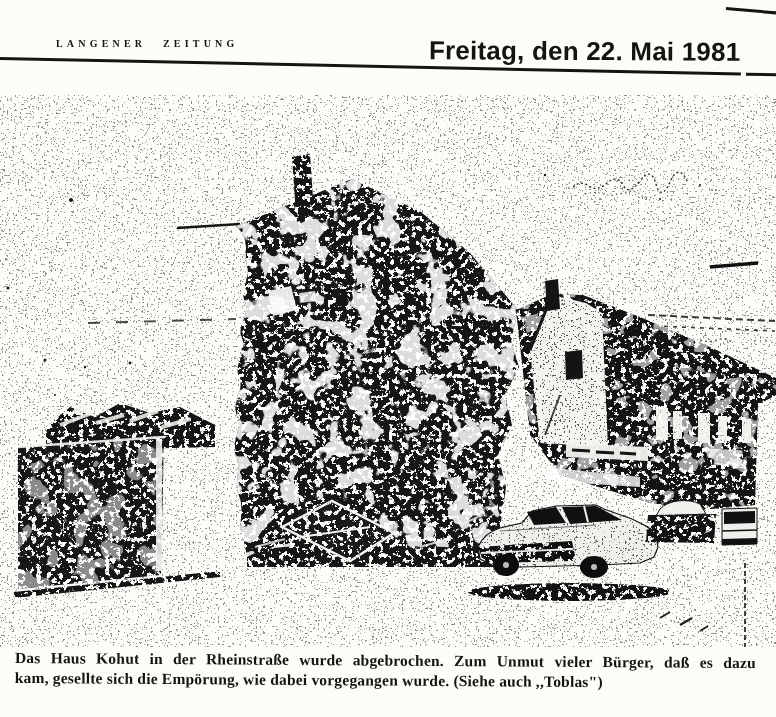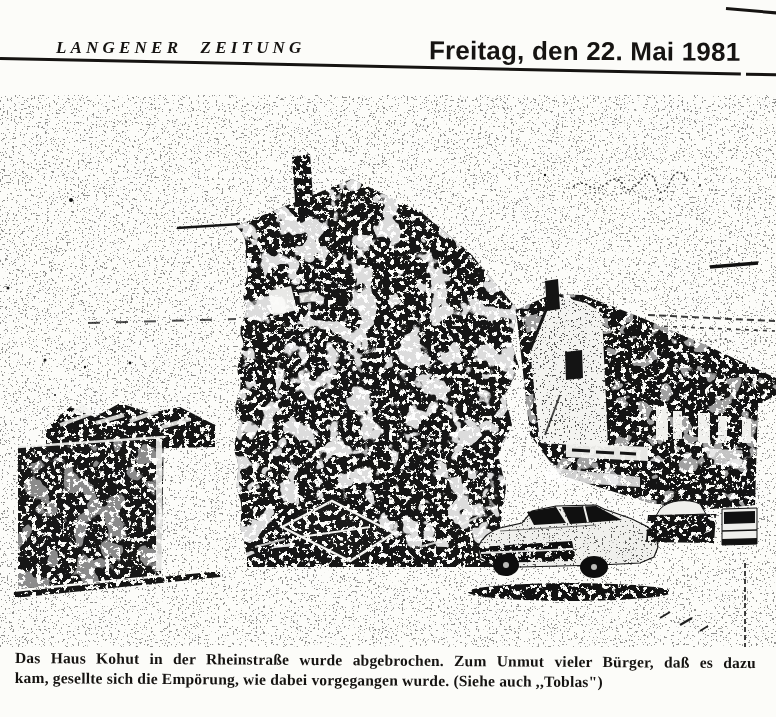--- a/index.html
+++ b/index.html
@@ -6,25 +6,24 @@
   .page{
     position:relative;
     width:776px;height:717px;
     background:#fcfcf9;
     overflow:hidden;
     font-family:"Liberation Serif", serif;
     color:#161412;
   }
   .masthead{
     position:absolute;left:56px;top:38px;
-    font-size:17px;font-weight:bold;
+    font-size:10px;font-weight:bold;
     letter-spacing:4.2px;word-spacing:10px;
     font-family:"Liberation Serif", serif;
     white-space:nowrap;
-    font-style:italic;
   }
   .dateline{
     position:absolute;left:429px;top:36px;
     font-size:26px;font-weight:bold;
     letter-spacing:0.2px;
     font-family:"Liberation Sans", sans-serif;
     white-space:nowrap;
     transform:rotate(0.3deg);
   }
   .rule-main{

